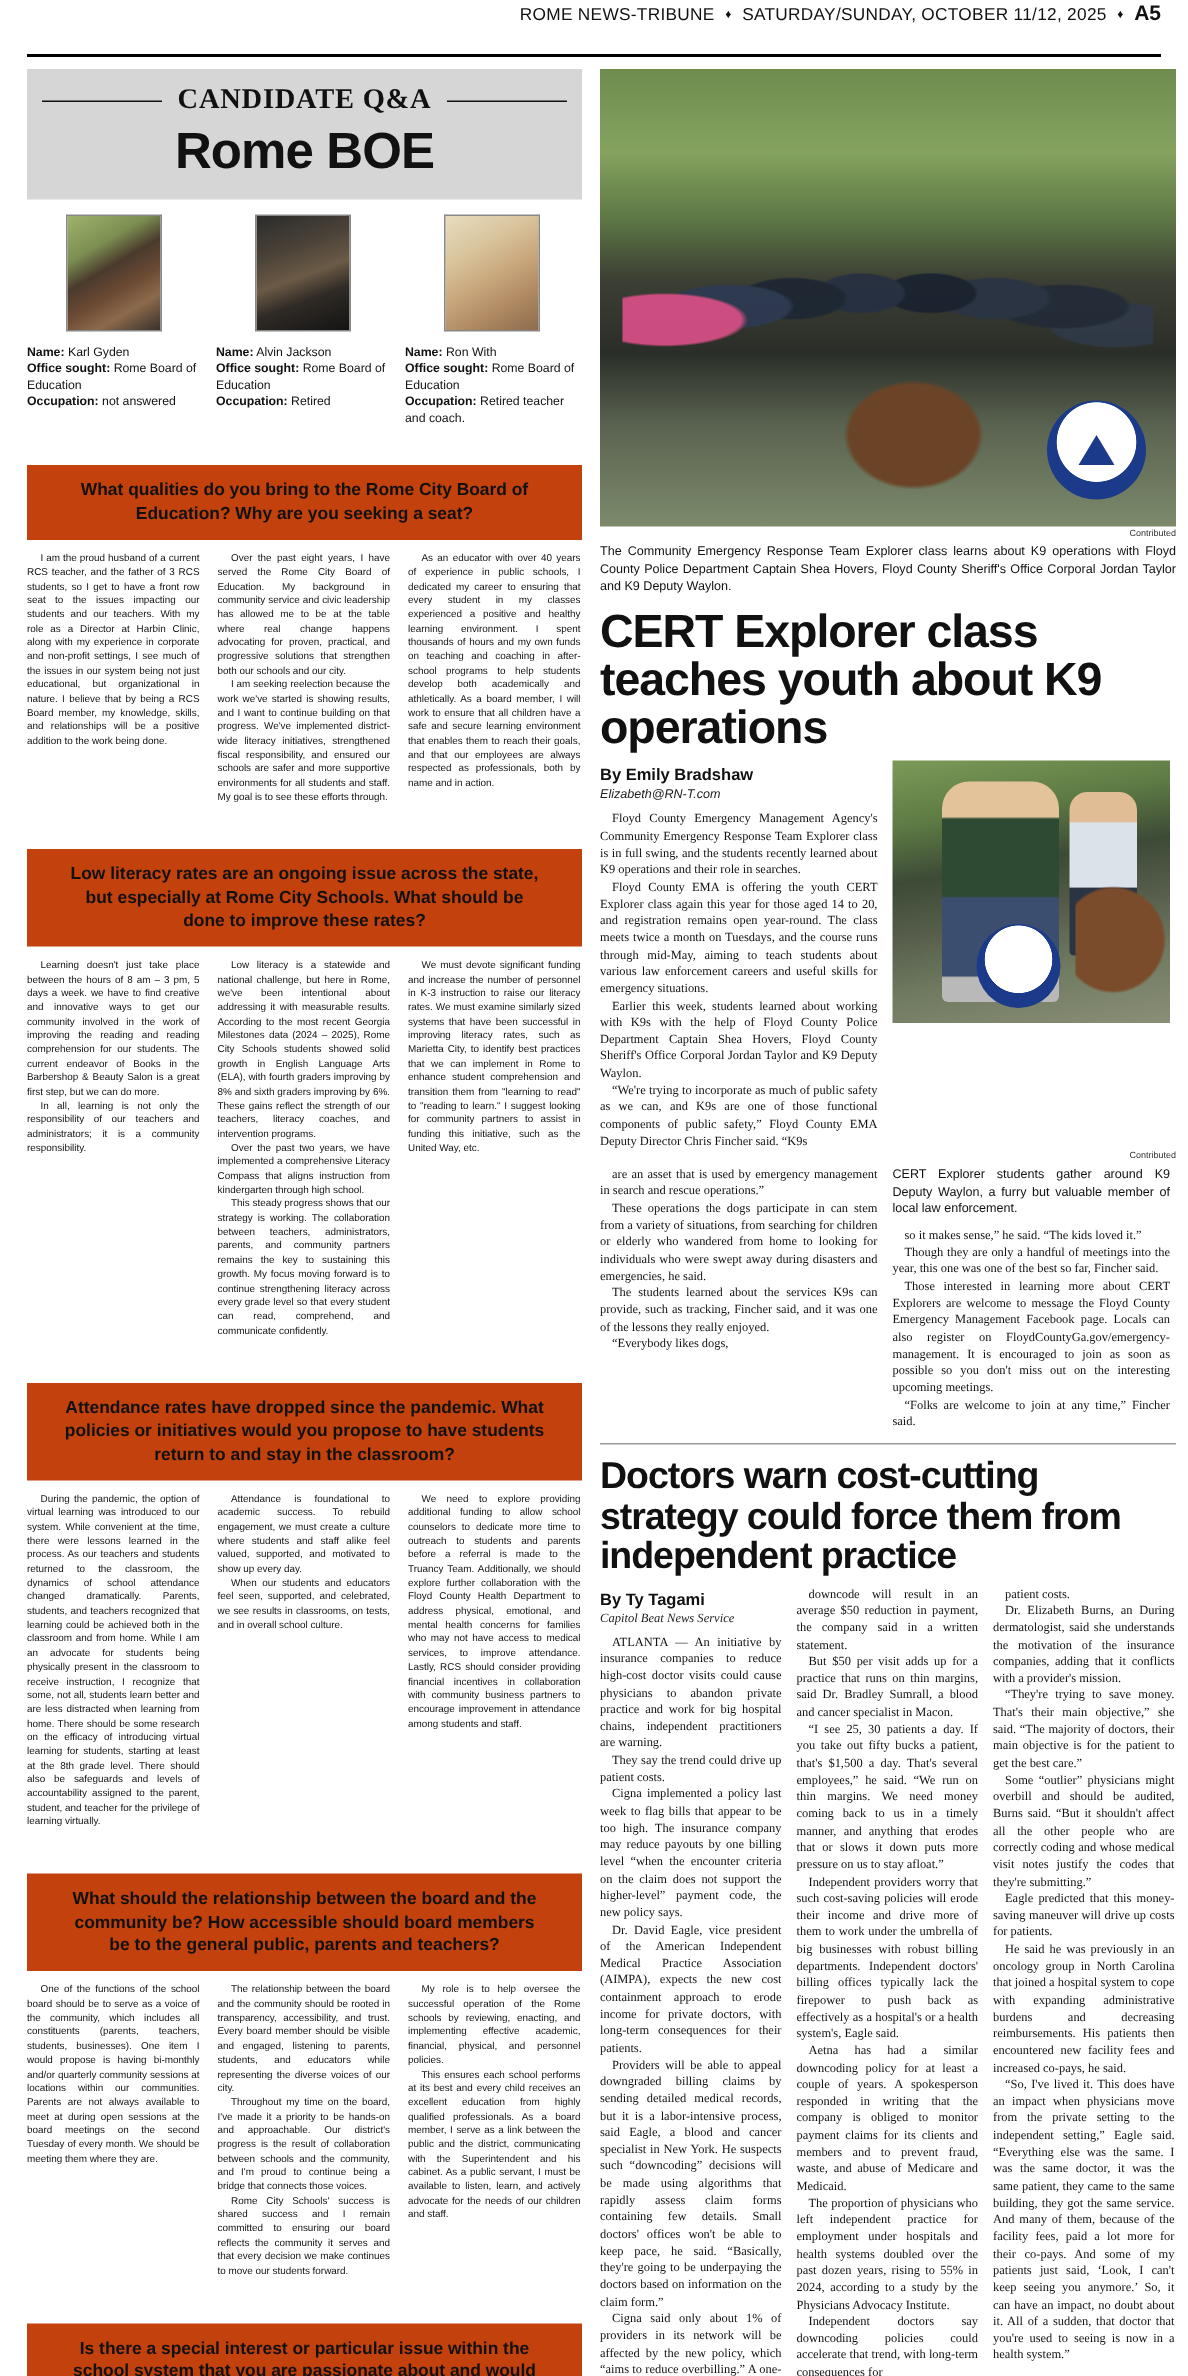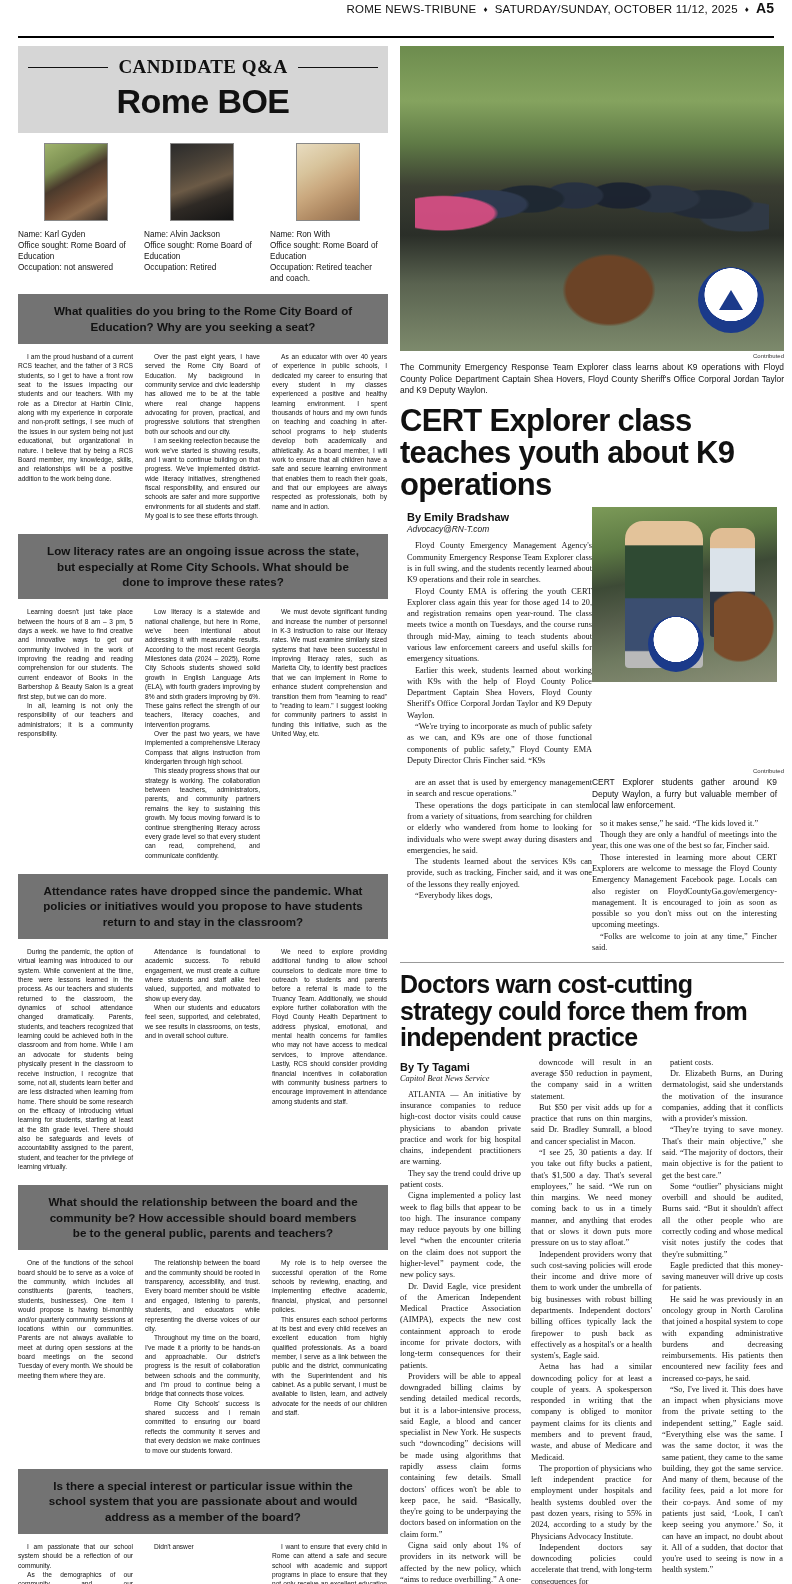--- a/index.html
+++ b/index.html
@@ -45,26 +45,26 @@
   .cands { display:flex; gap: 10px; padding: 10px 0 6px; }
   .cand { width: 116px; }
   .cand-photo {
     width: 64px; height: 78px; margin: 0 auto 8px; border:1px solid #888;
     background-size: cover; background-position:center;
   }
   .ph1 { background: linear-gradient(150deg,#9fb36c 0%, #7c8f52 28%, #4a3a2c 45%, #6b4a34 62%, #8c6a4c 78%, #39302a 100%); }
   .ph2 { background: linear-gradient(160deg,#2b2b2b 0%, #4a4238 30%, #6b5a46 52%, #2f2a25 70%, #141414 100%); }
   .ph3 { background: linear-gradient(150deg,#e8dcc0 0%, #d8c49c 30%, #caa87e 52%, #b08a63 74%, #8d6b4d 100%); }
   .cand-meta { font-size: 8.2px; line-height: 1.35; }
-  .cand-meta b { font-weight:400; }
+  .cand-meta b { font-weight:700; }
 
   .q-bar {
-    background:#737373; text-align:center; font-weight:700;
+    background:#c2410c; text-align:center; font-weight:700;
     font-size: 11.6px; line-height: 1.32; padding: 9px 24px 10px;
-    margin-top: 4px;
+    margin-top: 20px;
   }
   .ans-row { display:flex; gap: 12px; padding: 8px 0 10px; }
   .ans { width: 115px; font-size: 6.6px; line-height: 1.42; text-align: justify; }
   .ans p { margin: 0; text-indent: 9px; }
   .ans p + p { margin-top: 0; }
 
   
   .lead-photo {
     width: 100%; height: 305px;
     background: linear-gradient(180deg,#6d8c4e 0%, #85a35f 18%, #5f7a46 32%, #3c3f33 46%, #2a2e28 62%, #5a6350 78%, #7d8a6c 100%);
@@ -102,21 +102,21 @@
 
   .story-head {
     font-size: 31px; font-weight: 800; line-height: 1.04; letter-spacing:-.7px;
     margin: 8px 0 6px;
   }
   .story-head.small { font-size: 25px; line-height: 1.06; }
   .byline { font-size: 11px; font-weight:700; margin-top: 4px; }
   .byline-sub { font-size: 8.4px; font-style: italic; color:#222; margin-top:1px; }
   .byline-sub.serif { font-family:"Liberation Serif", serif; }
 
-  .cols2 { display:flex; gap: 0; justify-content: center; }
+  .cols2 { display:flex; gap: 10px; }
   .cols3 { display:flex; gap: 10px; }
   .serif-col {
     font-family: "Liberation Serif", serif;
     font-size: 8.3px; line-height: 1.36; text-align: justify;
   }
   .serif-col p { margin:0; text-indent: 8px; }
   .c-w185 { width: 185px; }
   .c-w121 { width: 121px; }
 
   .inline-photo {
@@ -294,21 +294,21 @@
           </div>
       </div>
       <div class="credit">Contributed</div>
       <div class="photo-caption">The Community Emergency Response Team Explorer class learns about K9 operations with Floyd County Police Department Captain Shea Hovers, Floyd County Sheriff's Office Corporal Jordan Taylor and K9 Deputy Waylon.</div>
 
       <div class="story-head">CERT Explorer class teaches youth about K9 operations</div>
 
       <div class="cols2">
         <div class="c-w185">
           <div class="byline">By Emily Bradshaw</div>
-          <div class="byline-sub">Advocacy@RN-T.com</div>
+          <div class="byline-sub">Elizabeth@RN-T.com</div>
           <div class="serif-col" style="margin-top:6px">
               <p>Floyd County Emergency Management Agency's Community Emergency Response Team Explorer class is in full swing, and the students recently learned about K9 operations and their role in searches.</p>
               <p>Floyd County EMA is offering the youth CERT Explorer class again this year for those aged 14 to 20, and registration remains open year-round. The class meets twice a month on Tuesdays, and the course runs through mid-May, aiming to teach students about various law enforcement careers and useful skills for emergency situations.</p>
               <p>Earlier this week, students learned about working with K9s with the help of Floyd County Police Department Captain Shea Hovers, Floyd County Sheriff's Office Corporal Jordan Taylor and K9 Deputy Waylon.</p>
               <p>“We're trying to incorporate as much of public safety as we can, and K9s are one of those functional components of public safety,” Floyd County EMA Deputy Director Chris Fincher said. “K9s</p>
             </div>
         </div>
         <div class="inline-photo">
           <div class="fig"></div>
           <div class="fig2"></div>

